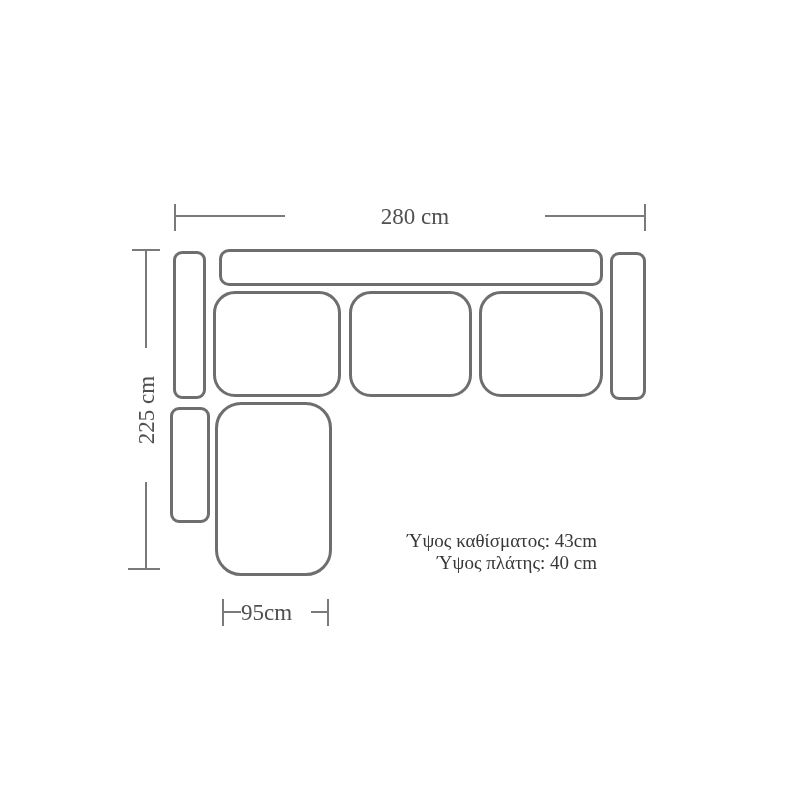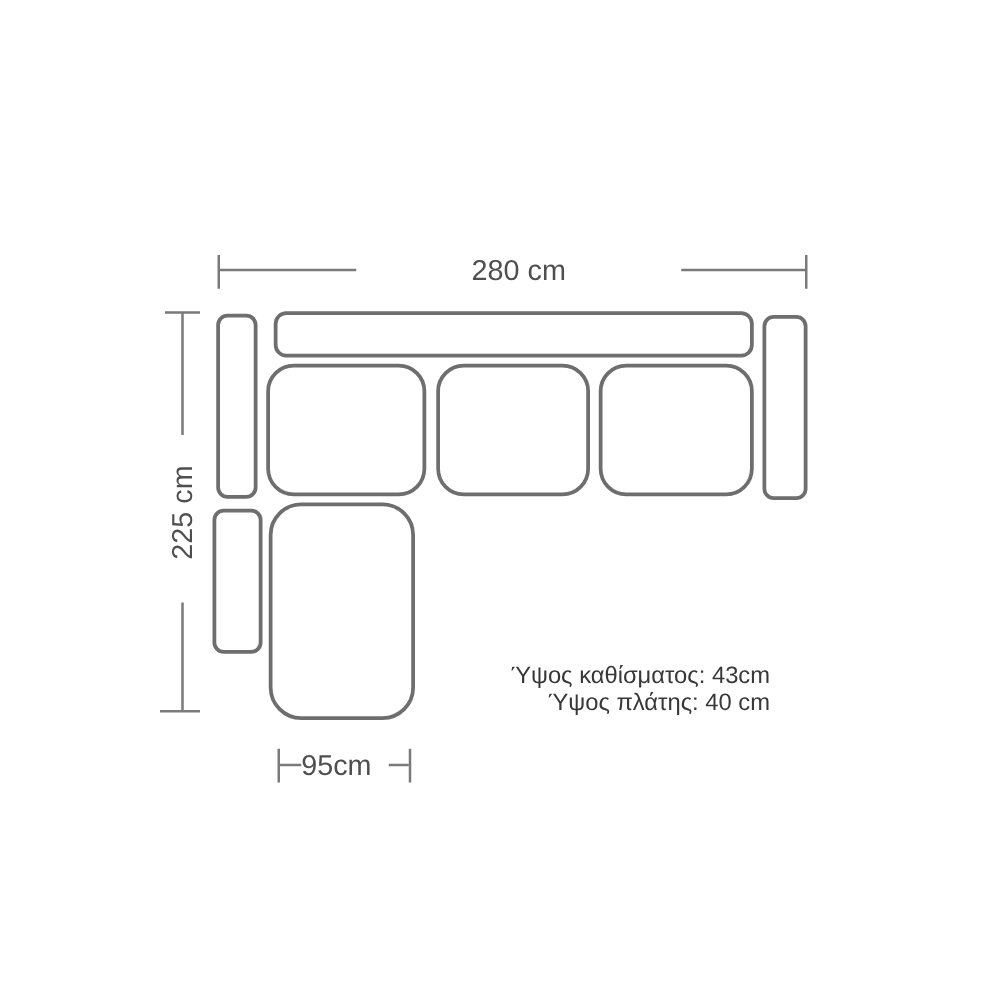--- a/index.html
+++ b/index.html
@@ -5,21 +5,21 @@
   html, body {
     margin: 0;
     padding: 0;
     background: #ffffff;
   }
   #canvas {
     position: relative;
     width: 732px;
     height: 800px;
     background: #ffffff;
-    font-family: Liberation Sans, sans-serif;
+    font-family: Liberation Serif, serif;
     overflow: hidden;
   }
   
   .shape {
     position: absolute;
     box-sizing: border-box;
     border: 3px solid #6e6e6e;
     background: #ffffff;
   }
   .backrest           { left:219px; top:249px; width:384px; height:37px;  border-radius:10px; }
@@ -76,21 +76,21 @@
   .label-chaise {
     left: 241px;
     top: 601px;
     width: 70px;
     text-align: left;
   }
 
   
   .notes {
     position: absolute;
-    right: 116px;
+    right: 135px;
     top: 530px;
     text-align: right;
     color: #383838;
     font-size: 19px;
     line-height: 22px;
     white-space: nowrap;
   }
 </style>
 </head>
 <body>

